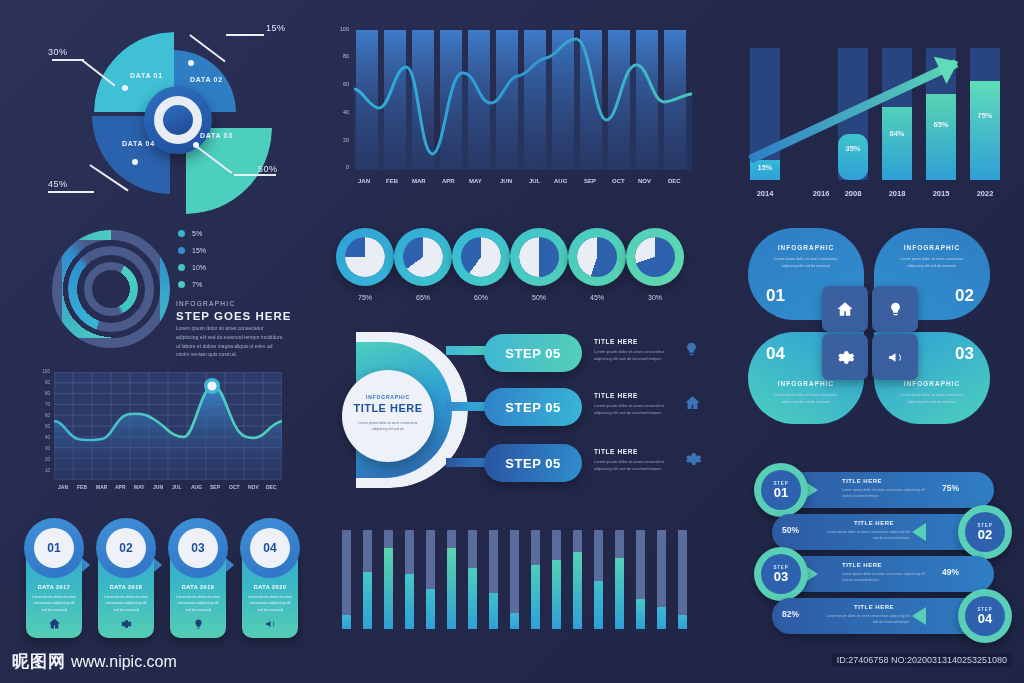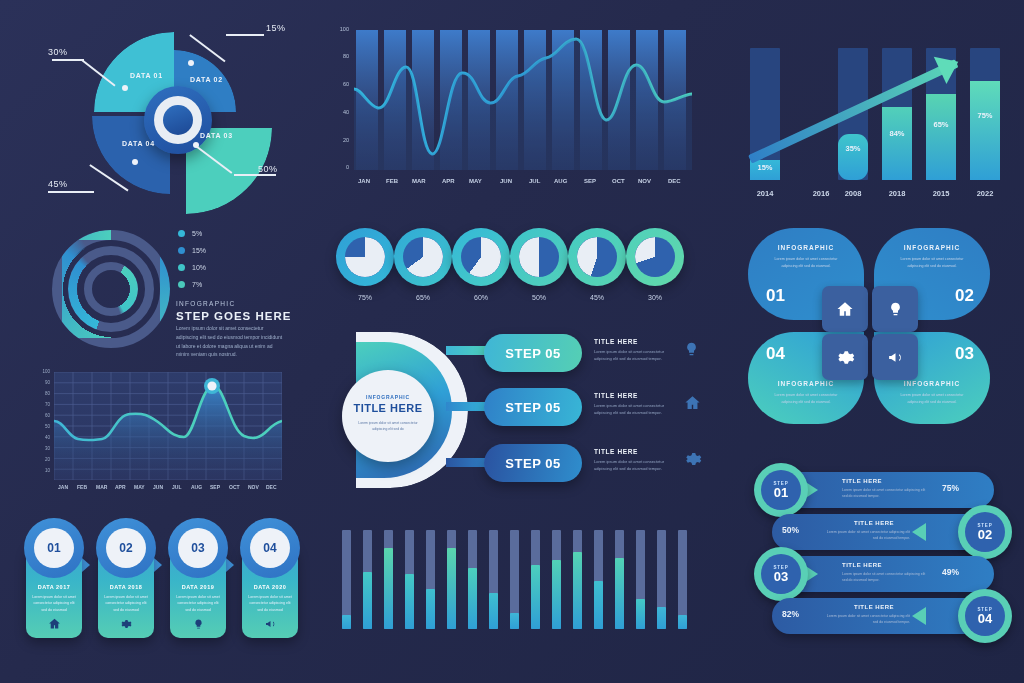--- a/index.html
+++ b/index.html
@@ -706,14 +706,21 @@
       <div class="rs-ci">
         <div class="rs-k">STEP</div>
         <div class="rs-n">04</div>
       </div>
     </div>
     <div class="rs-t" style="left:108px;top:136px;">TITLE HERE</div>
     <div class="rs-b" style="left:76px;top:145px;text-align:right;">Lorem ipsum dolor sit amet consectetur adipiscing elit sed do eiusmod tempor.</div>
     <div class="rs-p" style="left:36px;top:141px;">82%</div>
   </div>
 
+  <div class="panel" id="footer">
+    <div class="fl">
+      <span class="fl-cn">昵图网</span>
+      <span class="fl-url">www.nipic.com</span>
+    </div>
+    <div class="fr">ID:27406758 NO:20200313140253251080</div>
+  </div>
 
 </div>
 
 </body></html>

